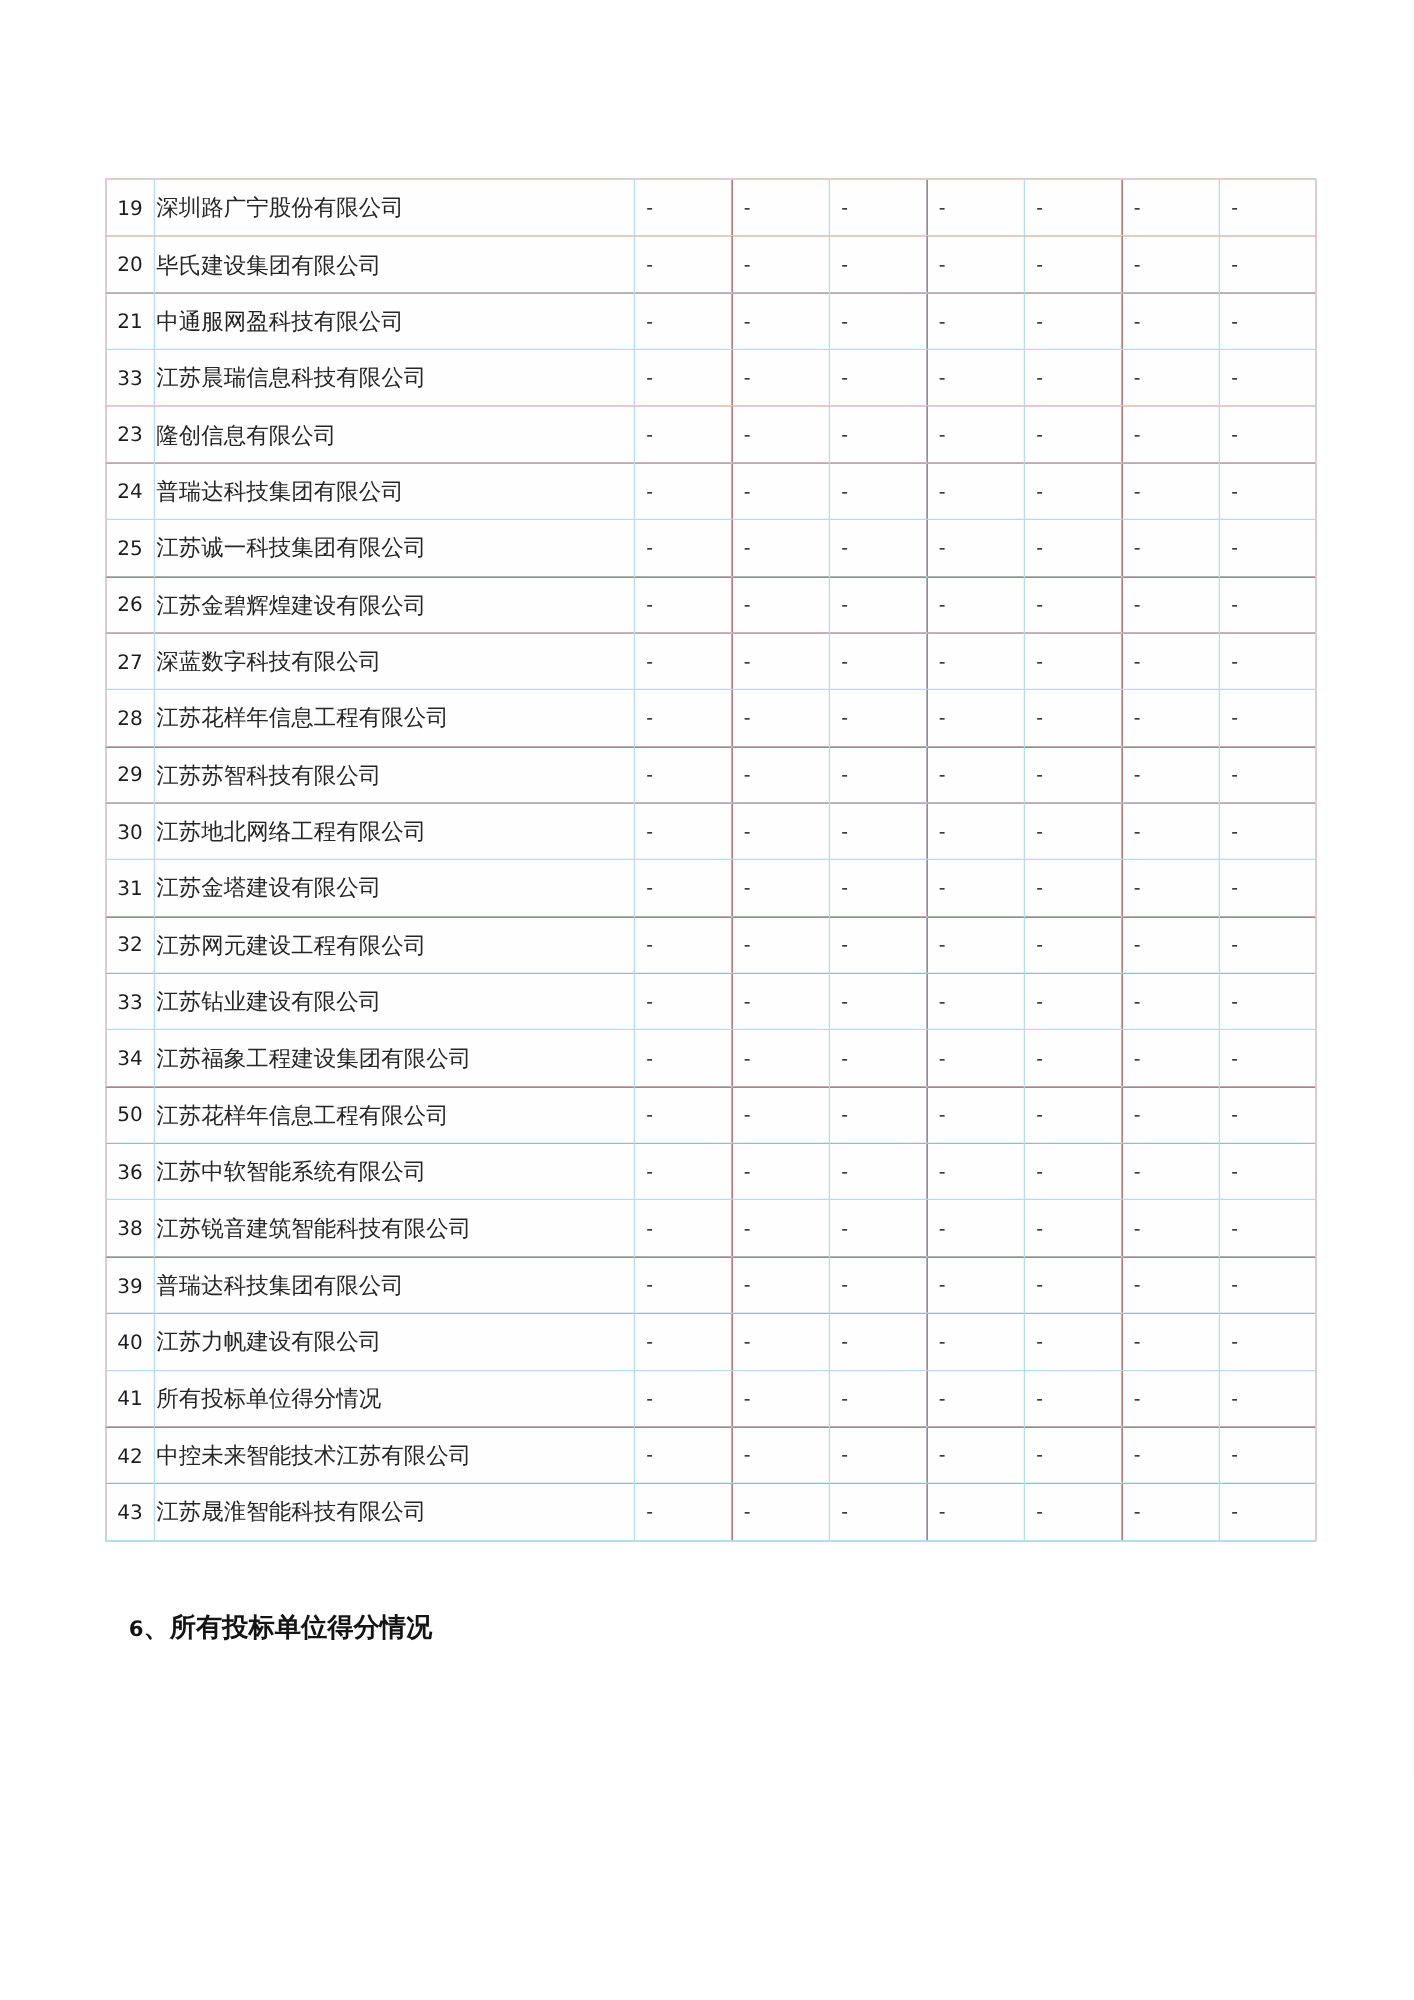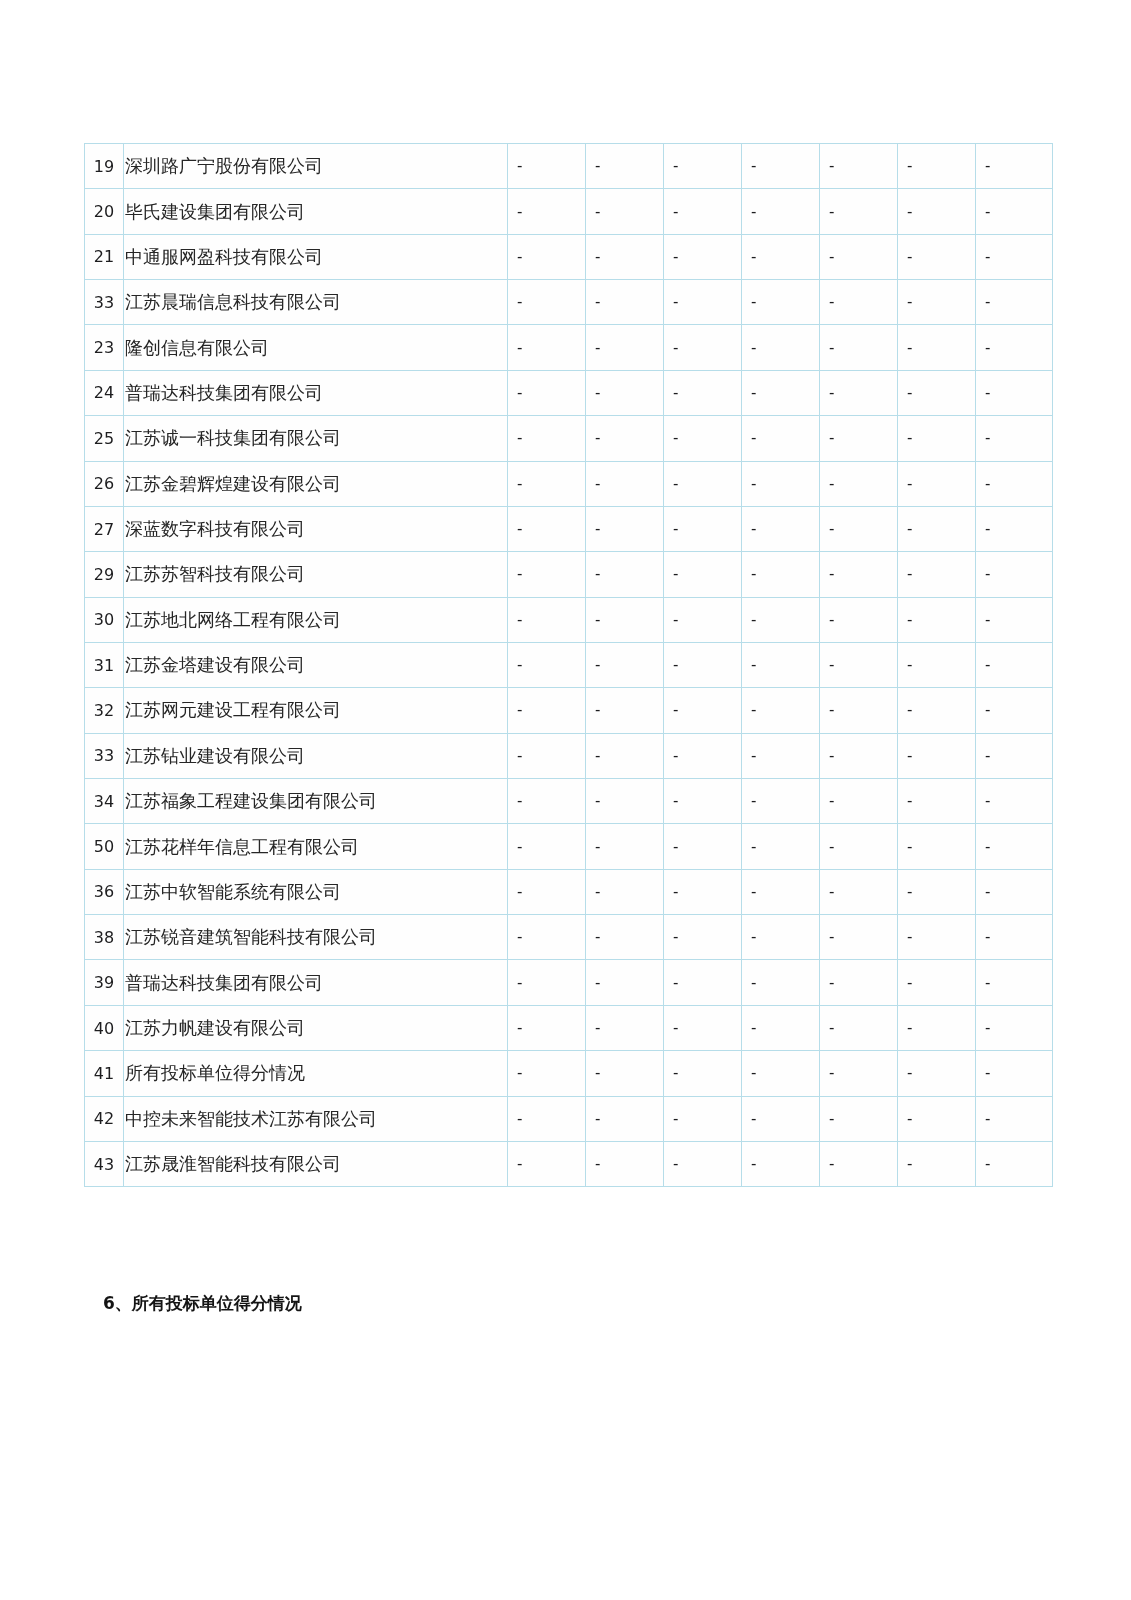--- a/index.html
+++ b/index.html
@@ -58,21 +58,21 @@
     line-height: 20px;
     color: #141414;
     font-weight: bold;
   }
   .section-heading .h-num {
     font-family: "DejaVu Sans", sans-serif;
     font-size: 17px;
   }
   .section-heading .h-title {
     font-family: "Liberation Sans", sans-serif;
-    font-size: 17px;
+    font-size: 21px;
   }
 </style>
 </head>
 <body>
 
 <div class="page">
 
   <table class="bid-table">
     <colgroup>
       <col class="c-num">
@@ -179,20 +179,31 @@
     <td class="name">深蓝数字科技有限公司</td>
     <td class="score">-</td>
     <td class="score">-</td>
     <td class="score">-</td>
     <td class="score">-</td>
     <td class="score">-</td>
     <td class="score">-</td>
     <td class="score">-</td>
   </tr>
         <tr>
+    <td class="num">28</td>
+    <td class="name">江苏花样年信息工程有限公司</td>
+    <td class="score">-</td>
+    <td class="score">-</td>
+    <td class="score">-</td>
+    <td class="score">-</td>
+    <td class="score">-</td>
+    <td class="score">-</td>
+    <td class="score">-</td>
+  </tr>
+        <tr>
     <td class="num">29</td>
     <td class="name">江苏苏智科技有限公司</td>
     <td class="score">-</td>
     <td class="score">-</td>
     <td class="score">-</td>
     <td class="score">-</td>
     <td class="score">-</td>
     <td class="score">-</td>
     <td class="score">-</td>
   </tr>

